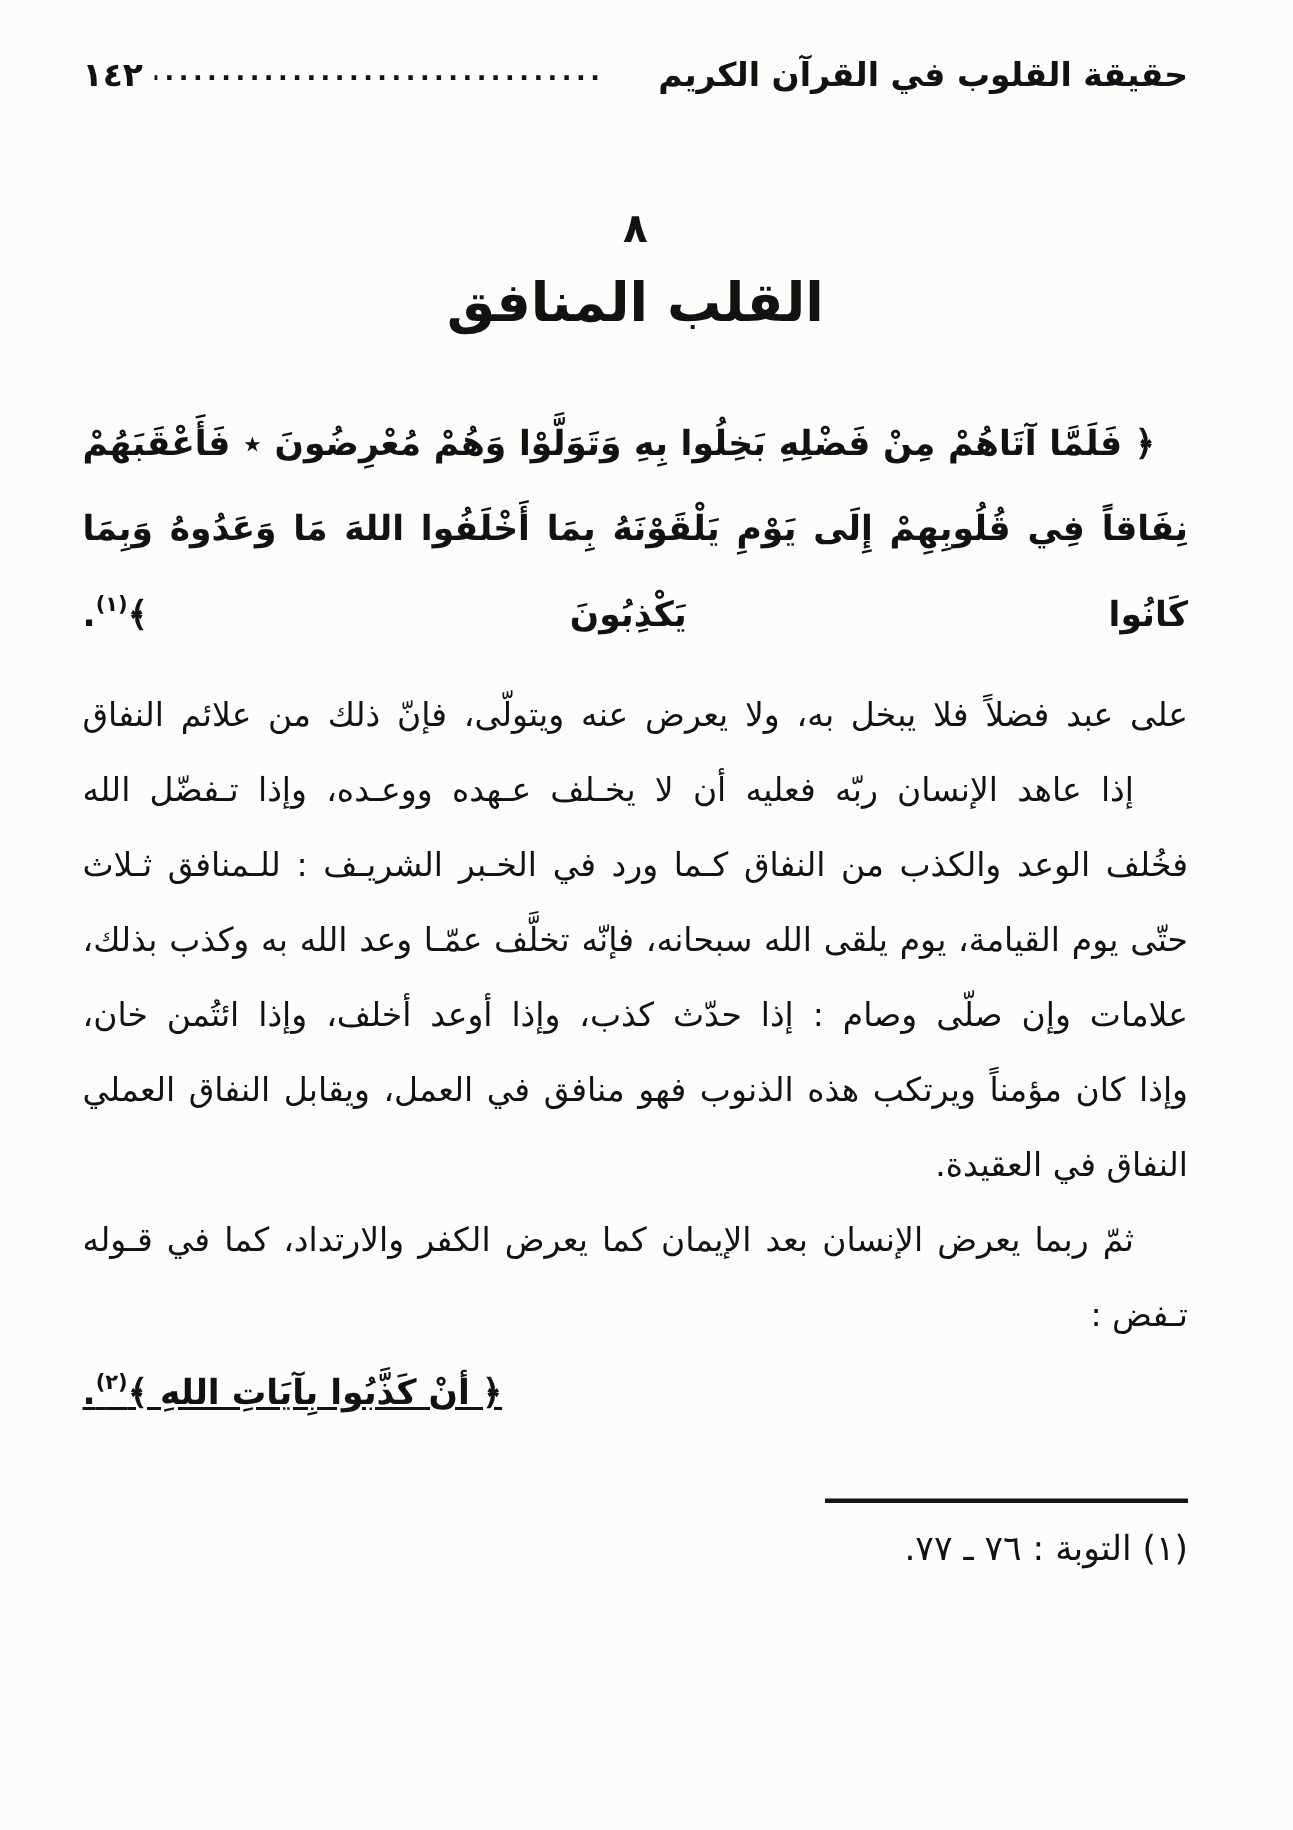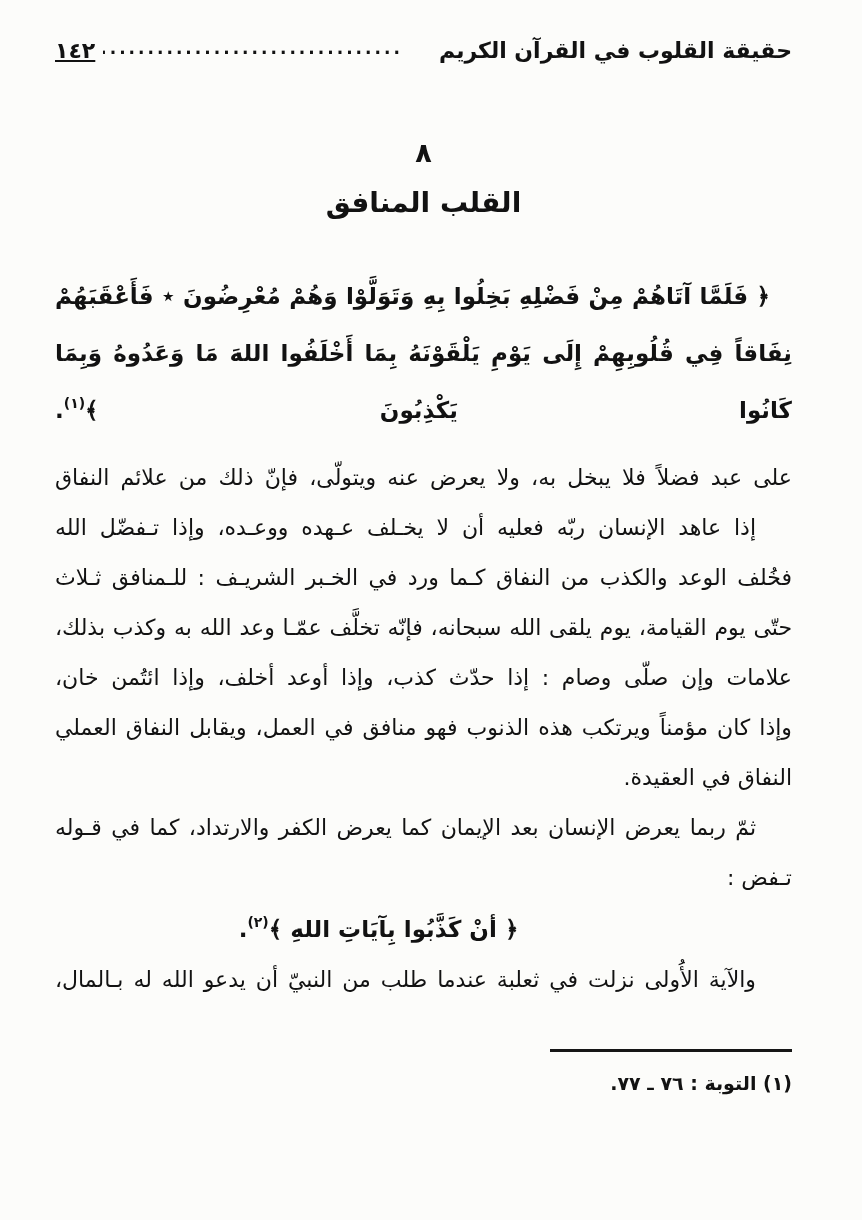--- a/index.html
+++ b/index.html
@@ -31,54 +31,55 @@
   }
   .book-title { flex: none; margin-left: 28px; }
   .dot-leader {
     flex: 1 1 auto;
     overflow: hidden;
     font-size: 17px;
     letter-spacing: 3px;
     font-weight: bold;
     transform: translateY(-3px);
   }
-  .page-number { flex: none; text-decoration: underline; }
+  .page-number { flex: none; }
 
   
   .chapter-number {
     margin-top: 64px;
     text-align: center;
     font-size: 27px;
     font-weight: bold;
     line-height: 42px;
   }
   .chapter-title {
     margin: 6px 0 0 0;
     text-align: center;
-    font-size: 28px;
+    font-size: 36px;
     font-weight: bold;
     line-height: 46px;
   }
 
   
   .verse1 {
     margin-top: 42px;
     font-size: 23px;
     font-weight: bold;
     line-height: 57px;
     text-align: justify;
     text-align-last: justify;
     text-indent: 22px;
   }
   .verse2 {
     font-size: 23px;
     font-weight: bold;
     line-height: 52px;
-    text-align: center;
+    text-align: left;
     text-indent: 90px;
+    text-decoration: underline;
   }
   .fn-ref {
     font-size: 14px;
     font-weight: bold;
     vertical-align: 10px;
     line-height: 0;
   }
 
   
   .content {
@@ -92,23 +93,22 @@
   }
   .ln.indent { text-indent: 36px; }
   .ln.end {
     text-align: left;
     text-align-last: right;
   }
 
   
   .footnotes {
     margin-top: 44px;
-    font-size: 19px;
+    font-size: 23px;
     line-height: 50px;
-    font-weight: bold;
   }
   .fn-rule {
     width: 242px;
     height: 3px;
     background: #161616;
     margin-left: auto;   
     margin-bottom: 6px;
   }
   .fn-line { text-align: right; }
 </style>
@@ -134,21 +134,20 @@
     <div class="ln">فخُلف الوعد والكذب من النفاق كـما ورد في الخـبر الشريـف : للـمنافق ثـلاث</div>
     <div class="ln">حتّى يوم القيامة، يوم يلقى الله سبحانه، فإنّه تخلَّف عمّـا وعد الله به وكذب بذلك،</div>
     <div class="ln">علامات وإن صلّى وصام : إذا حدّث كذب، وإذا أوعد أخلف، وإذا ائتُمن خان،</div>
     <div class="ln">وإذا كان مؤمناً ويرتكب هذه الذنوب فهو منافق في العمل، ويقابل النفاق العملي</div>
     <div class="ln end">النفاق في العقيدة.</div>
     <div class="ln indent">ثمّ ربما يعرض الإنسان بعد الإيمان كما يعرض الكفر والارتداد، كما في قـوله</div>
     <div class="ln end">تـفض :</div>
 
     <div class="verse2"><span>﴿ أنْ كَذَّبُوا بِآيَاتِ اللهِ ﴾</span><sup class="fn-ref">(٢)</sup><span>.</span></div>
 
-    <div class="ln indent">والآية الأُولى نزلت في ثعلبة عندما طلب من النبيّ أن يدعو الله له بـالمال،</div>
   </div>
 
   <div class="footnotes">
     <div class="fn-rule"></div>
     <div class="fn-line">(١) التوبة : ٧٦ ـ ٧٧.</div>
   </div>
 
 </div>
 
 </body></html>

